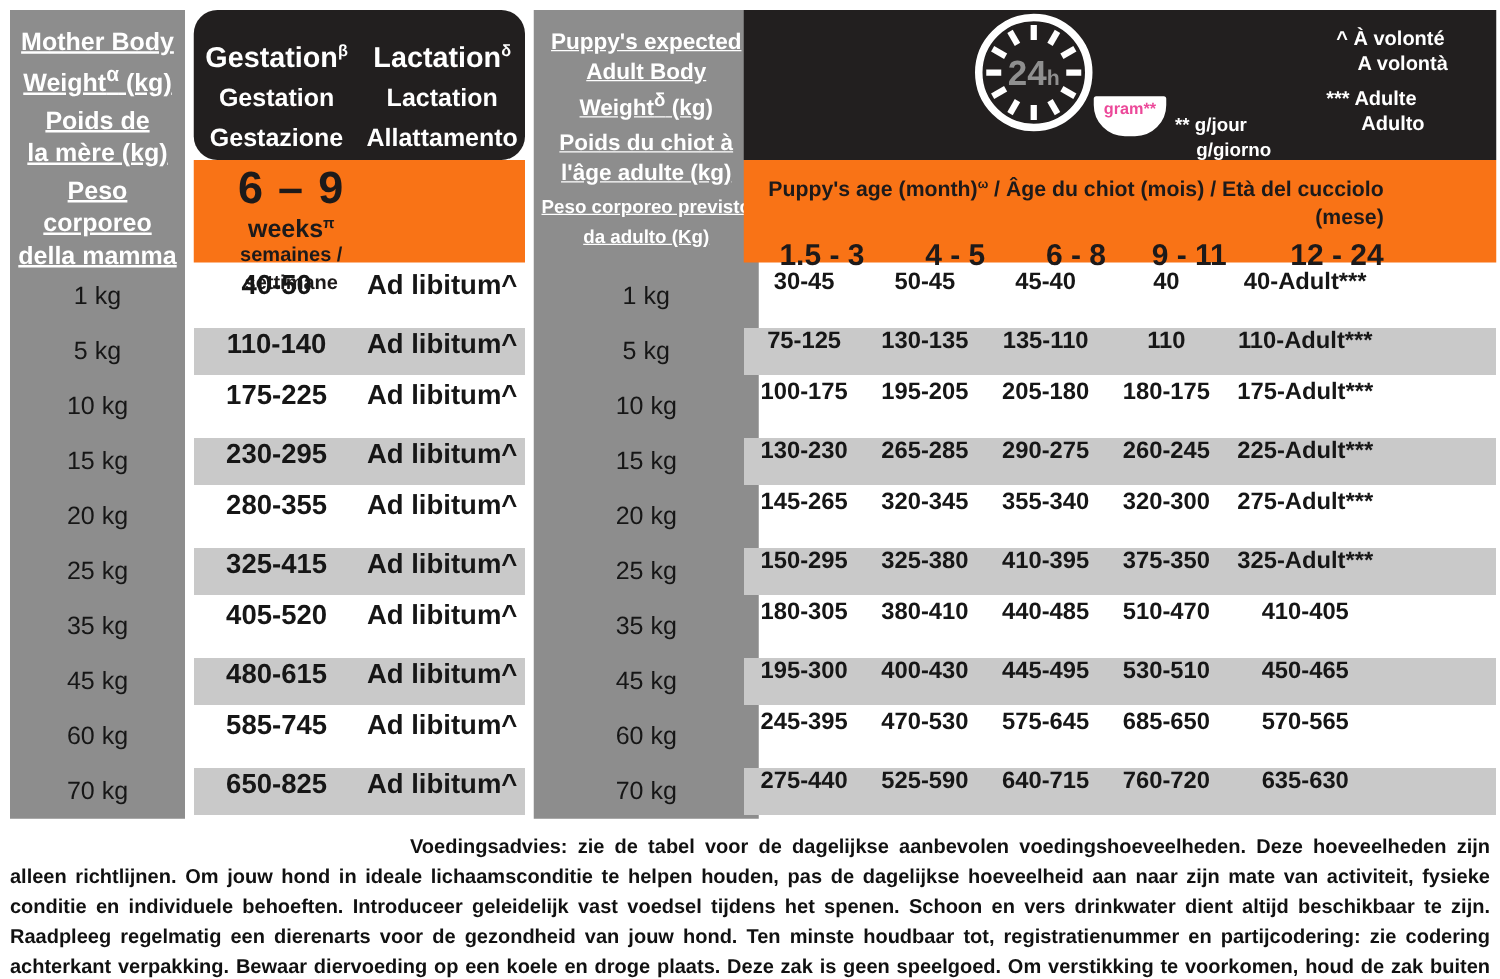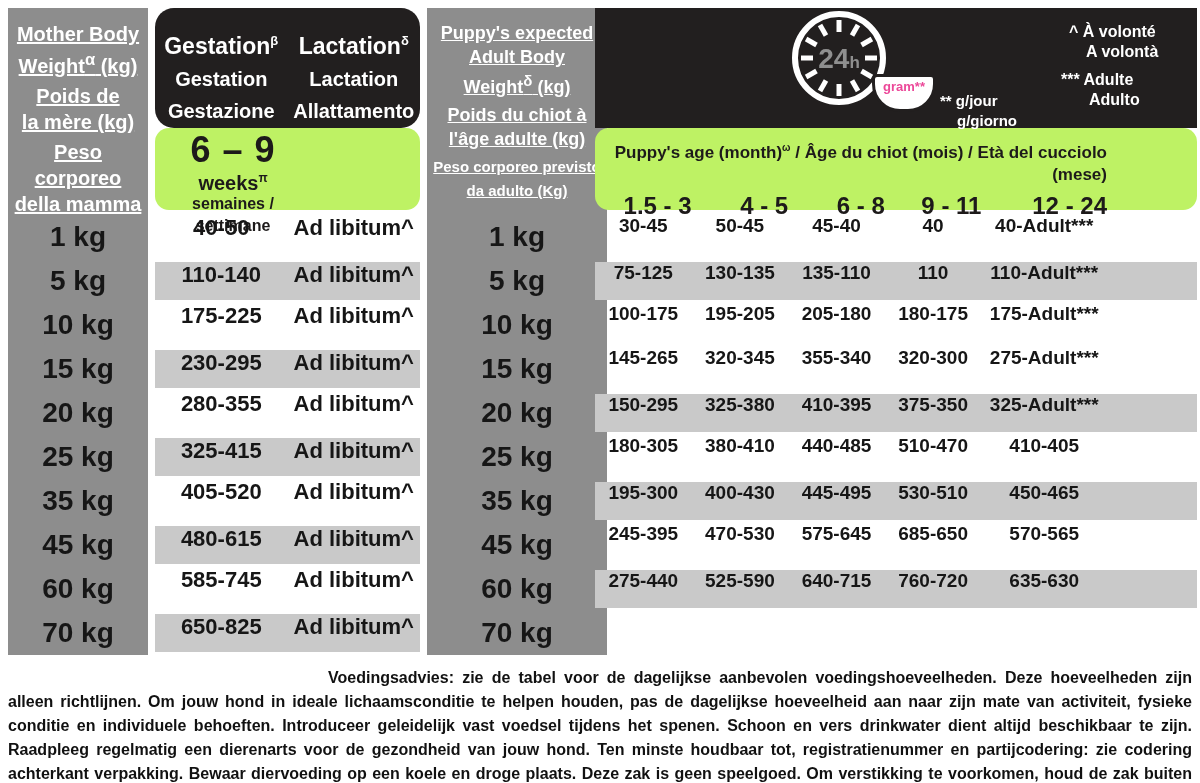--- a/index.html
+++ b/index.html
@@ -10,35 +10,35 @@
   .gray-col { position:absolute; top:8px; height:647px; background:#8d8d8d; }
   #mother-col { left:8px; width:140px; }
   #puppy-col  { left:427px; width:180px; }
   .gray-header { height:207px; box-sizing:border-box; padding-top:13px; text-align:center;
                  color:#fff; font-weight:bold;text-decoration:underline; }
   #mother-col .gh-line { font-size:20px; line-height:26px; }
   #puppy-col  .gh-line { font-size:18px; line-height:24px; }
   #puppy-col  .gh-line.small { font-size:15px; }
   .gh-gap { height:4px; }
   .kg-row { height:44px; display:flex; align-items:center; justify-content:center;
-            color:#161616; font-weight:bold; font-size:28px; }
+            color:#161616; font-weight:normal; font-size:20px; }
 
   
   .tbl { position:absolute; top:8px; }
   #gest-table { left:155px; width:265px; }
   #age-table  { left:595px; width:602px; }
 
   .black-header { background:#221f1f; height:120px; color:#fff; font-weight:bold; }
   #gest-table .black-header { display:flex; text-align:center;border-radius:19px; }
   .bh-col { width:50%; padding-top:16px; }
   .bh-en  { font-size:23px; line-height:33px; }
   .bh-en sup { font-size:13px; }
   .bh-sub { font-size:20px; line-height:32px; }
 
-  .tan-header { background:#bef264; height:82px; color:#1d1a1a; font-weight:bold;border-radius:14px; }
+  .tan-header { background:#f97316; height:82px; color:#1d1a1a; font-weight:bold; }
   #gest-table .tan-header { box-sizing:border-box; padding-top:3px; }
   .period-block { width:152px; margin-left:2px; text-align:center; }
   .period-range { font-size:36px; line-height:38px; letter-spacing:1px; }
   .period-unit  { font-size:20px; line-height:19px; }
   .period-unit sup { font-size:12px; }
   .period-sub   { font-size:16px; line-height:22px; }
 
   #age-table .tan-header { box-sizing:border-box; padding:9px 90px 0 0; text-align:right; }
   .age-hdr-line { font-size:17px; line-height:22px; }
   .age-hdr-line sup { font-size:10px; }
@@ -50,21 +50,21 @@
          box-sizing:border-box; }
   .row.striped { background:#c9c9c9; background-clip:content-box; padding:3px 0; }
   #gest-table .row { font-size:22px; }
   .g-cell { width:50%; text-align:center; }
   #age-table .row { font-size:19px; }
   .age-cells { flex:1; display:grid; grid-template-columns:1fr 1fr 1fr 1fr 1.3fr;
                padding-right:90px; text-align:center; }
 
   
   #age-table .black-header { position:relative; }
-  .clock-wrap { position:absolute; left:194px; top:0px; }
+  .clock-wrap { position:absolute; left:182px; top:0px; }
   .bowl { position:absolute; left:277px; top:66px; width:58px; height:30px; background:#fff;
           border:3px solid #221f1f; border-radius:5px 5px 28px 28px; color:#ec4899;
           display:flex; justify-content:center; align-items:flex-start;
           font-size:13px; font-weight:bold; padding-top:2px; }
   .legend-grams { position:absolute; left:345px; top:68px; font-size:15px; line-height:20px;margin-top:15px; }
   .legend-grams .ind { padding-left:17px; }
   .legend-adlib { position:absolute; left:474px; top:14px; font-size:16px; line-height:20px; }
   .legend-adlib .ind { padding-left:17px; }
   .legend-adult { position:absolute; left:466px; top:62px; font-size:16px; line-height:20px; }
   .legend-adult .ind { padding-left:28px; }
@@ -263,20 +263,29 @@
         </div>
         <div class="row">
           <div class="age-cells">
             <div class="age-cell">100-175</div>
             <div class="age-cell">195-205</div>
             <div class="age-cell">205-180</div>
             <div class="age-cell">180-175</div>
             <div class="age-cell">175-Adult***</div>
           </div>
         </div>
+        <div class="row striped">
+          <div class="age-cells">
+            <div class="age-cell">130-230</div>
+            <div class="age-cell">265-285</div>
+            <div class="age-cell">290-275</div>
+            <div class="age-cell">260-245</div>
+            <div class="age-cell">225-Adult***</div>
+          </div>
+        </div>
         <div class="row">
           <div class="age-cells">
             <div class="age-cell">145-265</div>
             <div class="age-cell">320-345</div>
             <div class="age-cell">355-340</div>
             <div class="age-cell">320-300</div>
             <div class="age-cell">275-Adult***</div>
           </div>
         </div>
         <div class="row striped">

